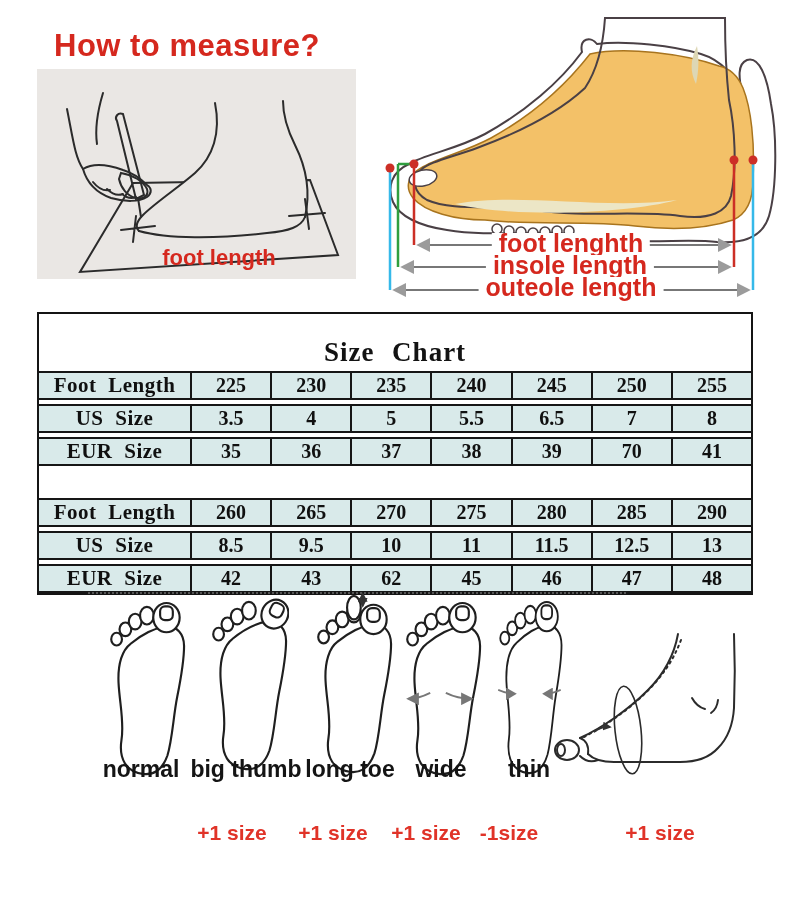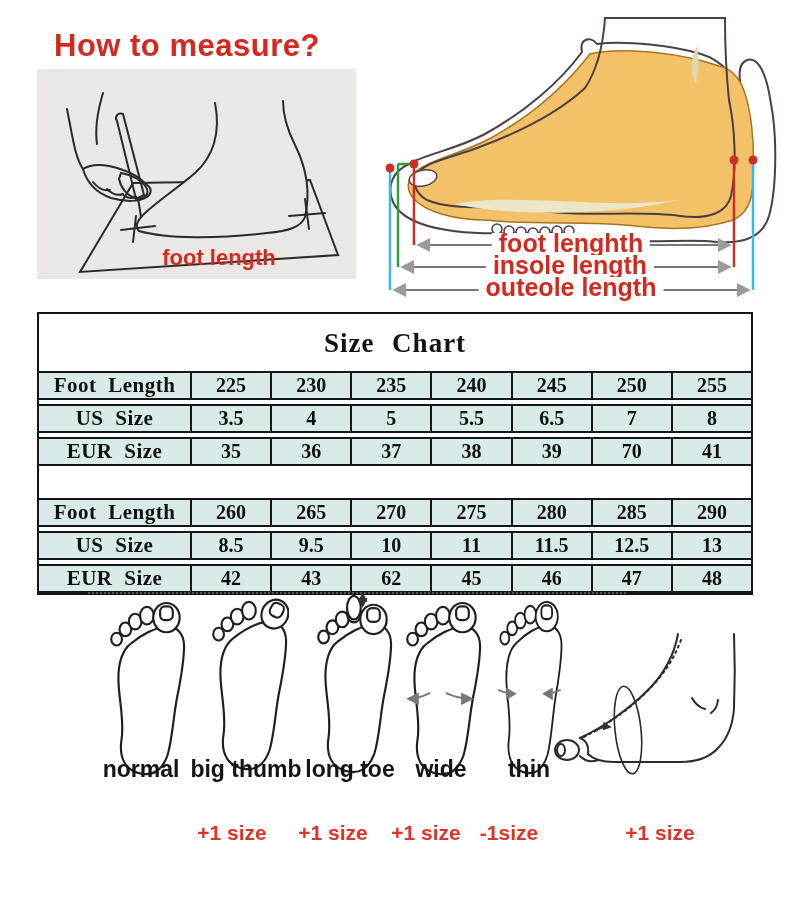--- a/index.html
+++ b/index.html
@@ -18,21 +18,21 @@
                color:#d5281e;font-size:22px;font-weight:bold;}
 
   
   .shoe-box{position:absolute;left:385px;top:12px;width:402px;height:292px;}
   .shoe-label{position:absolute;transform:translateX(-50%);color:#d5281e;font-weight:bold;
               font-size:25px;line-height:21px;background:#fff;padding:0 7px;white-space:nowrap;}
 
   
   .chart-box{position:absolute;left:37px;top:312px;width:716px;height:283px;
              border:2px solid #141414;box-sizing:border-box;background:#fff;}
-  .chart-title{margin:3px;padding-top:11px;text-align:center;font-family:"Liberation Serif",serif;
+  .chart-title{margin:12px;padding-top:11px;text-align:center;font-family:"Liberation Serif",serif;
                font-size:27px;font-weight:bold;color:#131313;word-spacing:10px;letter-spacing:1px;}
   .sizetable{position:absolute;left:-2px;width:calc(100% + 4px);}
   .sizetable.t1{top:57px;} .sizetable.t2{top:184px;}
   .trow{display:flex;height:29px;margin-bottom:4px;}
   .trow:last-child{margin-bottom:15px;}
   .tcell{flex:1;background:#d9eaea;border:2px solid #161616;margin-left:-2px;
          display:flex;align-items:center;justify-content:center;
          font-family:"Liberation Serif",serif;font-weight:bold;font-size:20px;color:#101010;}
   .tlabel{flex:0 0 151px;margin-left:0;word-spacing:6px;letter-spacing:.5px;font-size:21px;}
 

